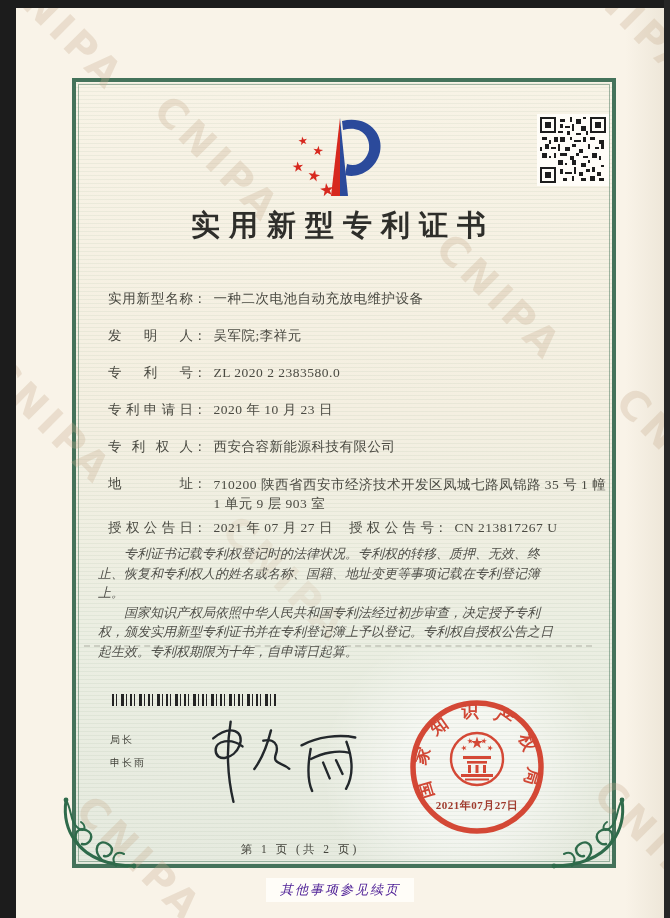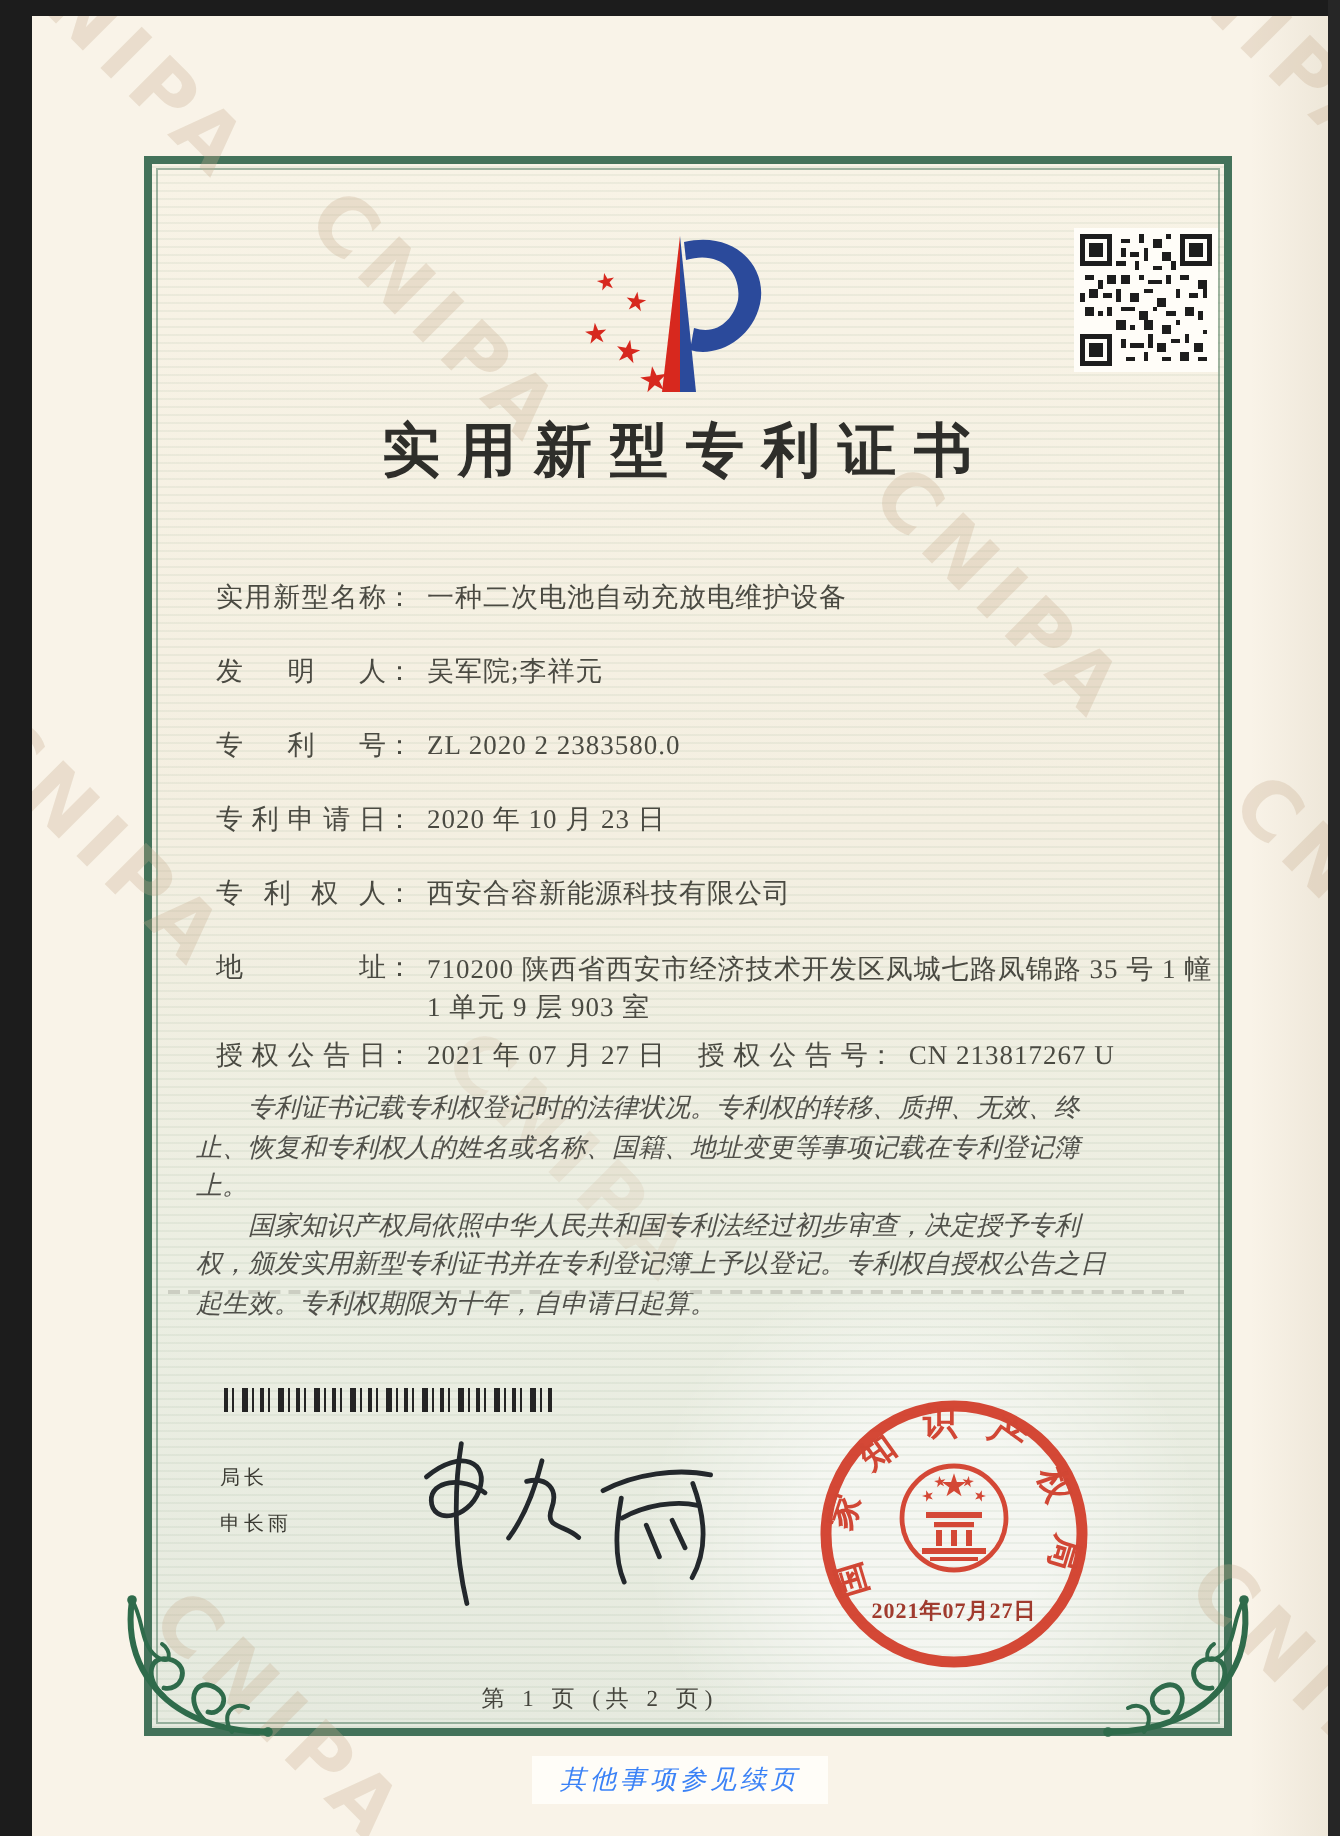--- a/index.html
+++ b/index.html
@@ -46,21 +46,21 @@
   .microline{position:absolute;left:68px;top:637px;width:508px;border-top:2px dashed rgba(95,95,82,0.22);}
   .barcode{position:absolute;left:96px;top:686px;width:166px;height:12px;
     background:repeating-linear-gradient(90deg,#242424 0 2px,rgba(0,0,0,0) 2px 4px,#242424 4px 5px,
       rgba(0,0,0,0) 5px 9px,#242424 9px 12px,rgba(0,0,0,0) 12px 14px,#242424 14px 15px,rgba(0,0,0,0) 15px 18px);}
   .signer{position:absolute;left:94px;top:720px;font-size:10px;color:#3c3c34;letter-spacing:2px;line-height:23px;}
   .signature{position:absolute;left:182px;top:704px;transform:rotate(-2deg);}
   .seal{position:absolute;left:390px;top:688px;opacity:0.93;}
   .page-ind{position:absolute;left:0;top:834px;width:568px;text-align:center;font-size:11.5px;
     letter-spacing:3px;color:#45453d;}
   .footer-note{position:absolute;left:50%;top:870px;transform:translateX(-50%);
-    background:#fffdf8;padding:3px 14px;font-size:13px;color:#3b82f6;font-style:italic;
+    background:#fffdf8;padding:3px 14px;font-size:13px;color:#4c1d95;font-style:italic;
     letter-spacing:2px;white-space:nowrap;z-index:3;}
 </style>
 </head>
 <body>
 
 <div class="stage">
   <div class="edge edge-top"></div>
   <div class="edge edge-left"></div>
   <div class="edge edge-right"></div>
 

